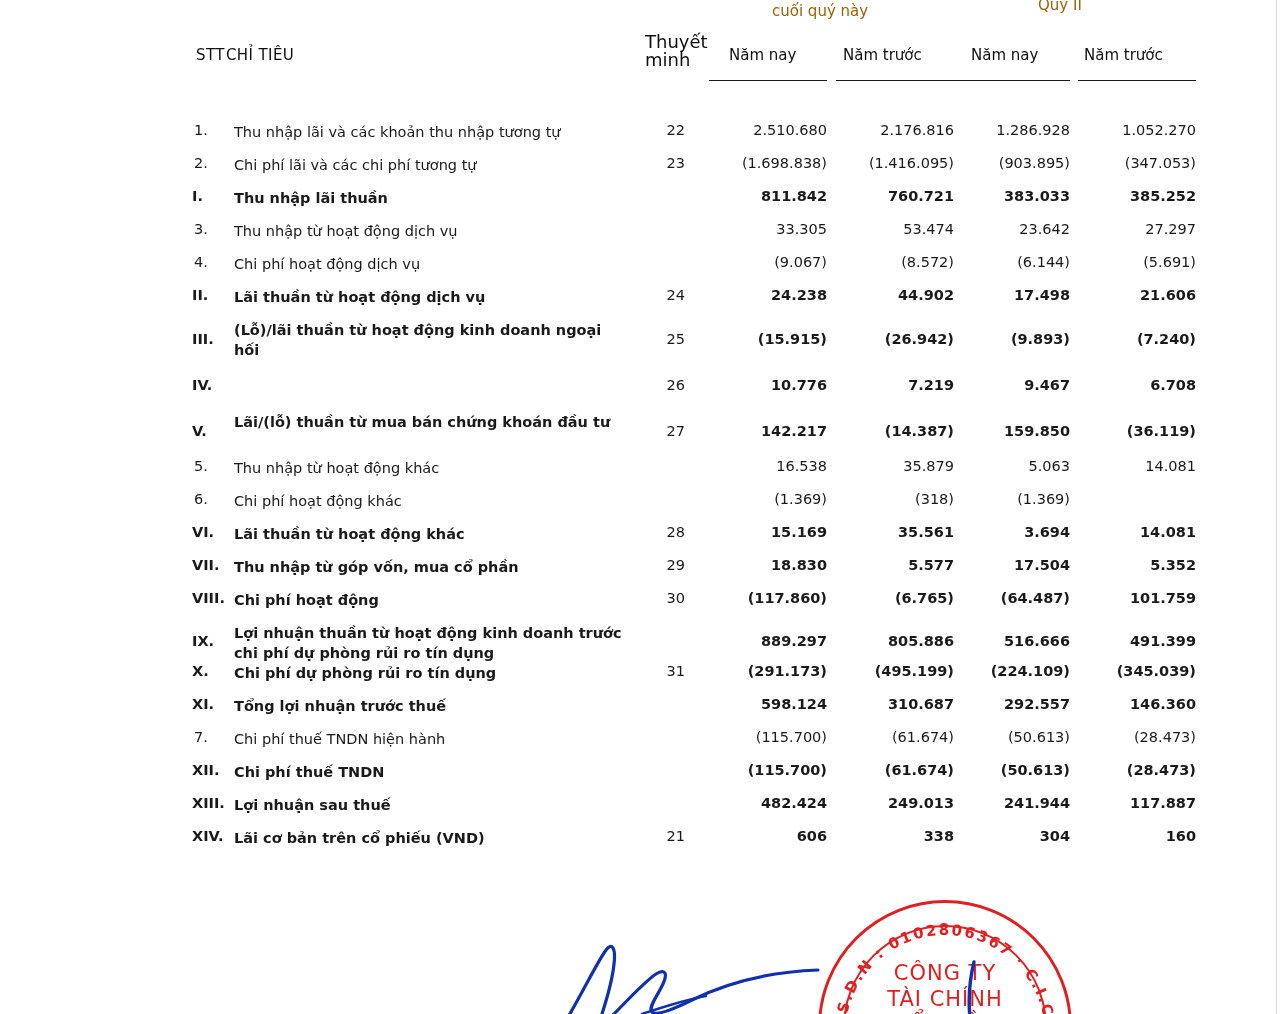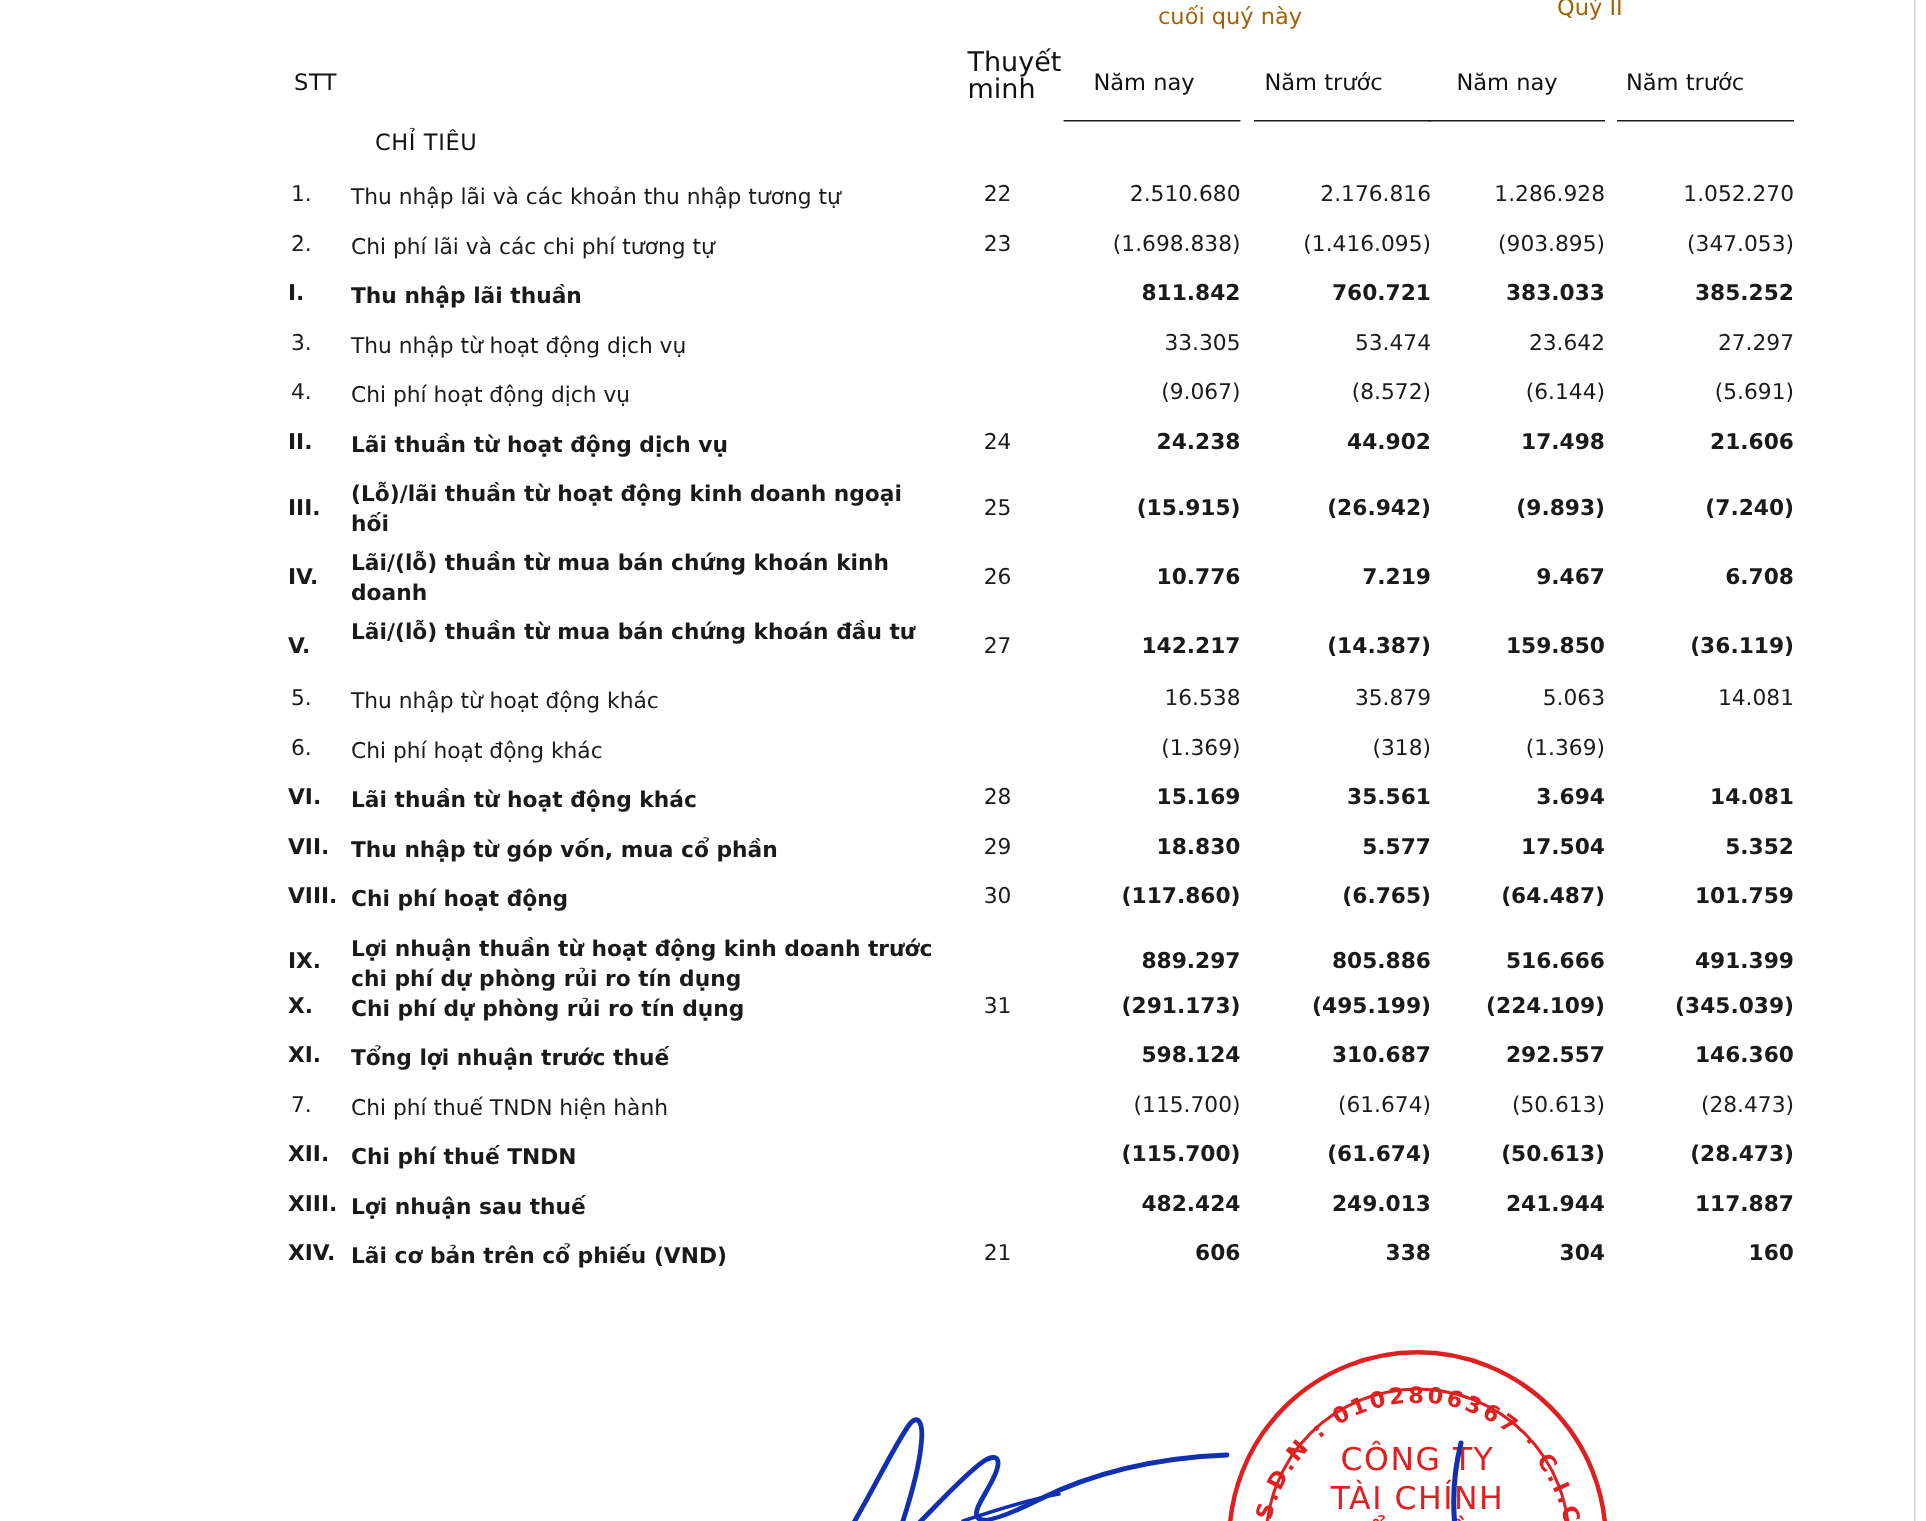--- a/index.html
+++ b/index.html
@@ -33,25 +33,24 @@
 
   .hdr-stt {
     position: absolute;
     left: 196px;
     top: 46px;
     font-size: 15px;
     letter-spacing: .4px;
   }
   .hdr-chitieu {
     position: absolute;
-    left: 250px;
+    left: 226px;
     top: 46px;
     font-size: 15px;
     letter-spacing: .4px;
-    margin-top: 40px;
   }
   .hdr-thuyet {
     position: absolute;
     left: 645px;
     top: 33px;
     font-size: 18px;
     line-height: 18px;
     text-align: left;
   }
   .hdr-col {
@@ -106,21 +105,21 @@
     width: 390px;
     font-size: 14.5px;
     line-height: 20px;
     color: #1a1a1a;
   }
   .c-note {
     position: absolute;
     left: 645px;
     top: 2px;
     width: 40px;
-    text-align: center;
+    text-align: right;
     font-size: 14.5px;
     color: #1a1a1a;
   }
   .c-num {
     position: absolute;
     top: 2px;
     width: 118px;
     text-align: right;
     font-size: 14.5px;
     color: #1a1a1a;
@@ -293,21 +292,20 @@
         <div class="c-stt rom">III.</div>
         <div class="c-label">(Lỗ)/lãi thuần từ hoạt động kinh doanh ngoại hối</div>
         <div class="c-note">25</div>
         <div class="c-num n1">(15.915)</div>
         <div class="c-num n2">(26.942)</div>
         <div class="c-num n3">(9.893)</div>
         <div class="c-num n4">(7.240)</div>
       </div>
       <div class="row bold tall">
         <div class="c-stt rom">IV.</div>
-        <div class="c-label">Lãi/(lỗ) thuần từ mua bán chứng khoán kinh doanh</div>
         <div class="c-note">26</div>
         <div class="c-num n1">10.776</div>
         <div class="c-num n2">7.219</div>
         <div class="c-num n3">9.467</div>
         <div class="c-num n4">6.708</div>
       </div>
       <div class="row bold tall">
         <div class="c-stt rom">V.</div>
         <div class="c-label">Lãi/(lỗ) thuần từ mua bán chứng khoán đầu tư</div>
         <div class="c-note">27</div>

